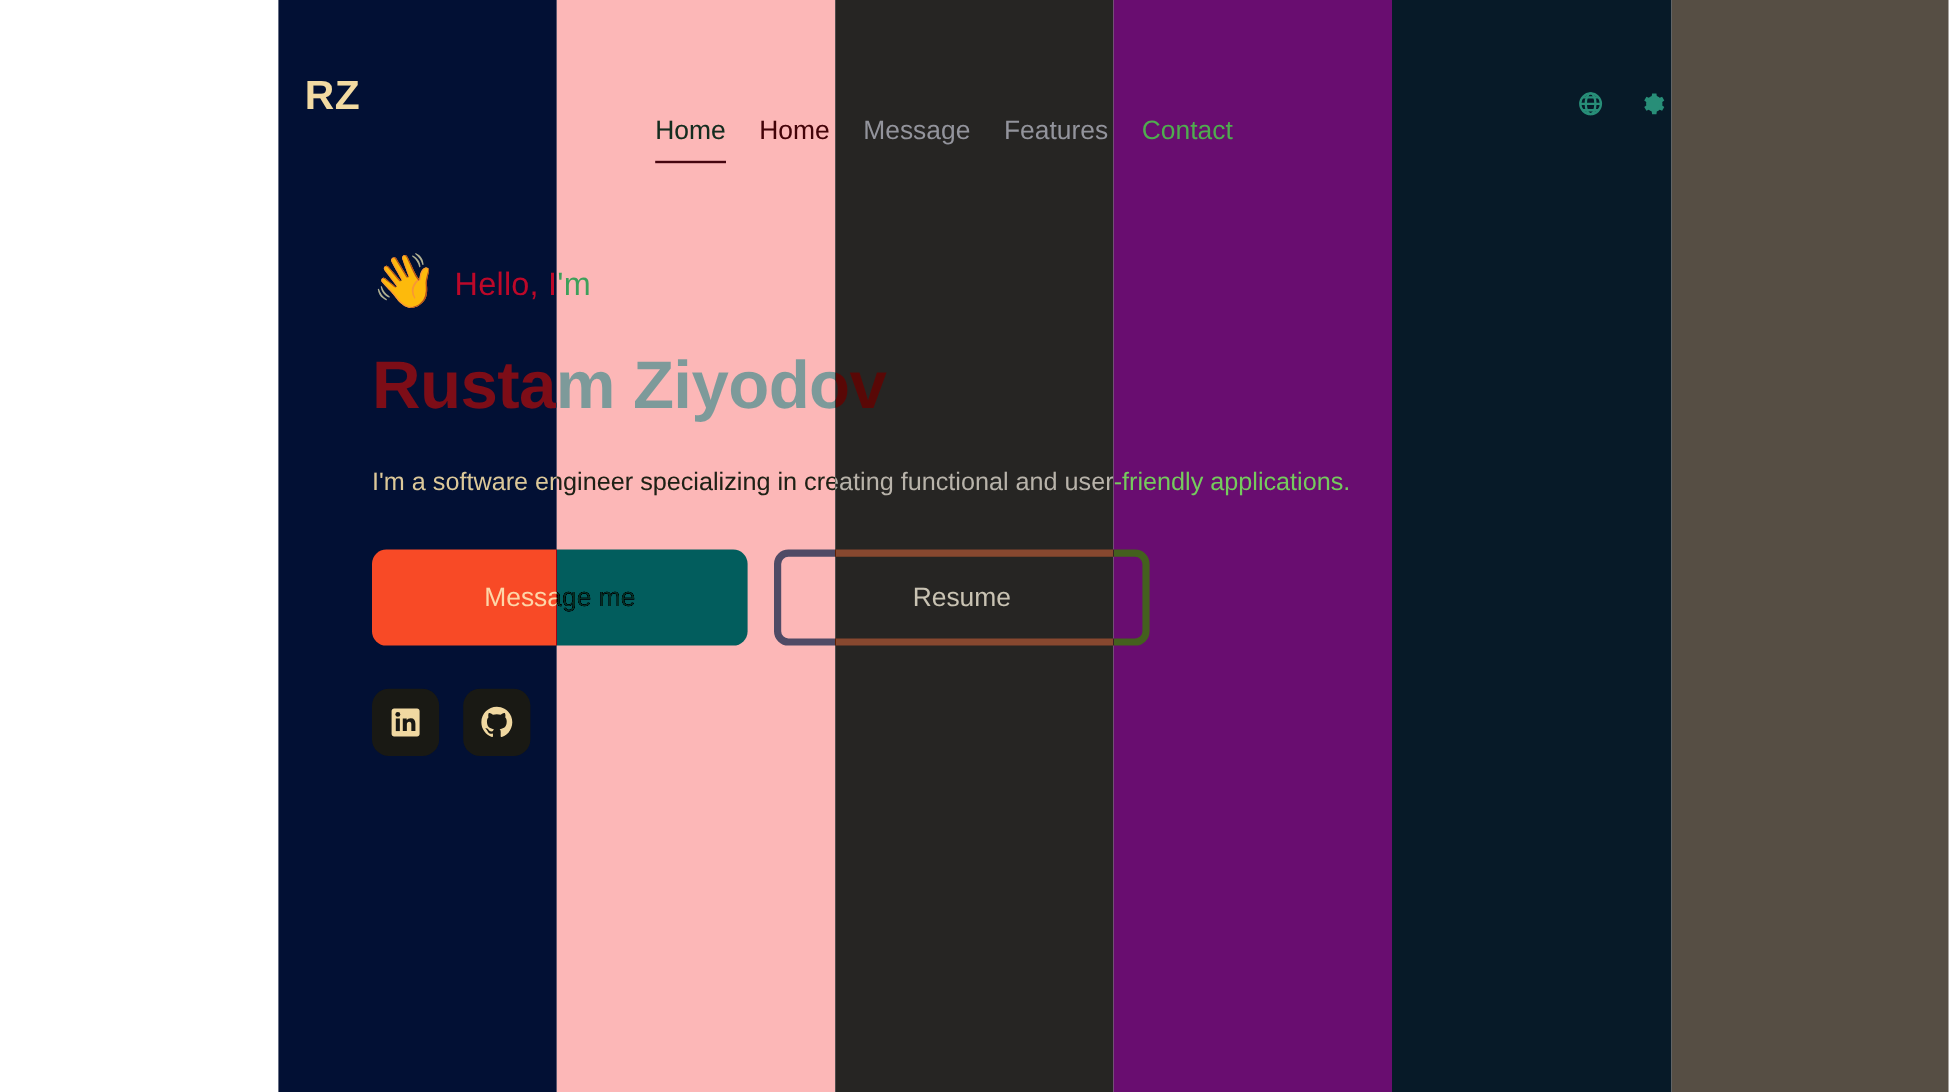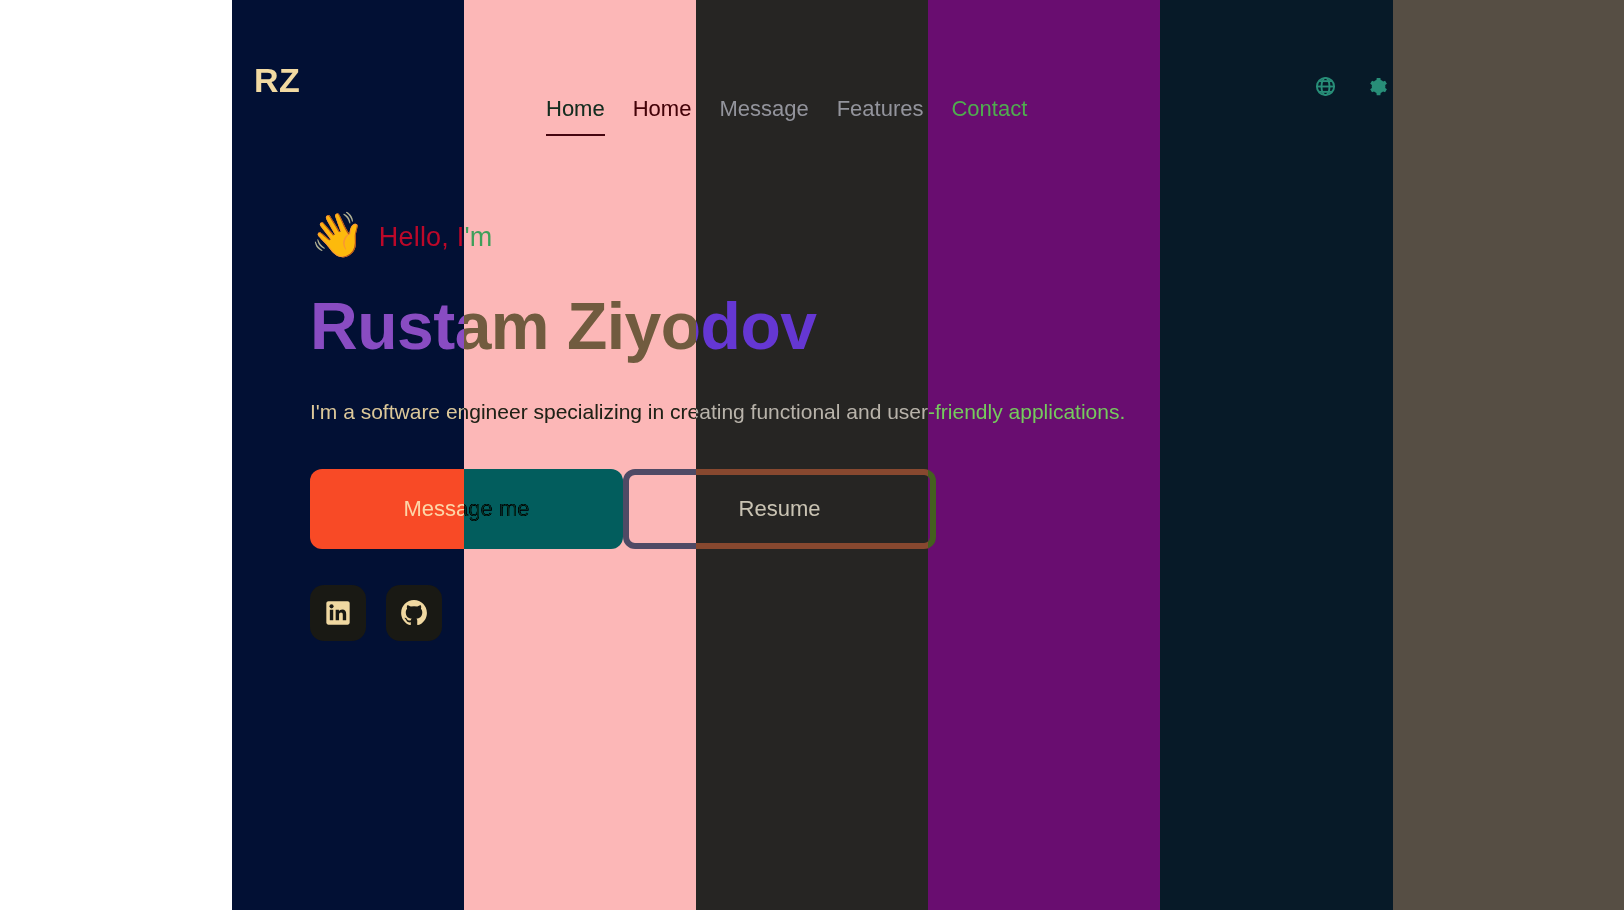--- a/index.html
+++ b/index.html
@@ -137,25 +137,25 @@
     line-height: 1;
     transform: translateY(-2px);
   }
   #greeting-text {
     font-size: 27px;
     color: #be185d;
     letter-spacing: 0.2px;
   }
   #hero-name {
     margin: 23px 0 0 0;
-    font-size: 66px;
+    font-size: 56px;
     font-weight: 700;
     line-height: 1.05;
     letter-spacing: -0.5px;
-    color: #8b5cf6;
+    color: #7f1d1d;
     white-space: nowrap;
   }
   #hero-tagline {
     margin: 25px 0 0 0;
     font-size: 42px;
     font-weight: 700;
     line-height: 1.1;
     letter-spacing: -0.2px;
     color: #f0eadc;
     white-space: nowrap;
@@ -165,20 +165,21 @@
     font-size: 21px;
     line-height: 1.6;
     color: #ded8cd;
     max-width: 868px;
   }
 
   
   #hero-cta {
     margin-top: 40px;
     display: flex;
+    gap: 22px;
     align-items: flex-end;
   }
   #btn-message {
     width: 313px;
     height: 80px;
     border: none;
     border-radius: 12px;
     background: #fa5a5a;
     color: #ffe6dc;
     font-size: 22px;

